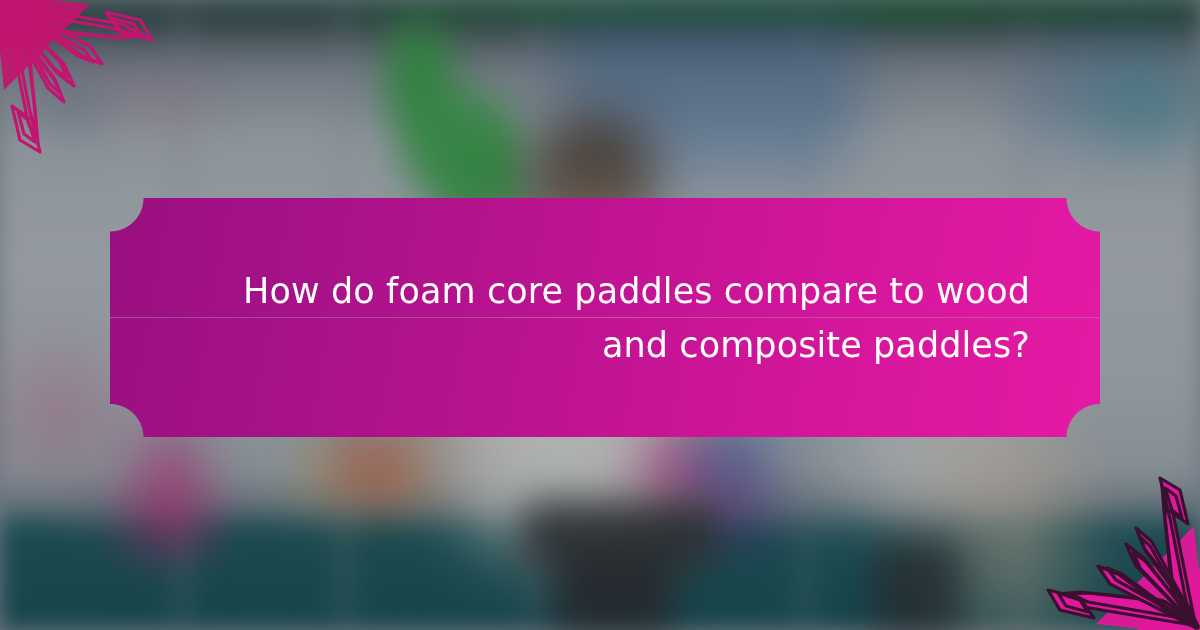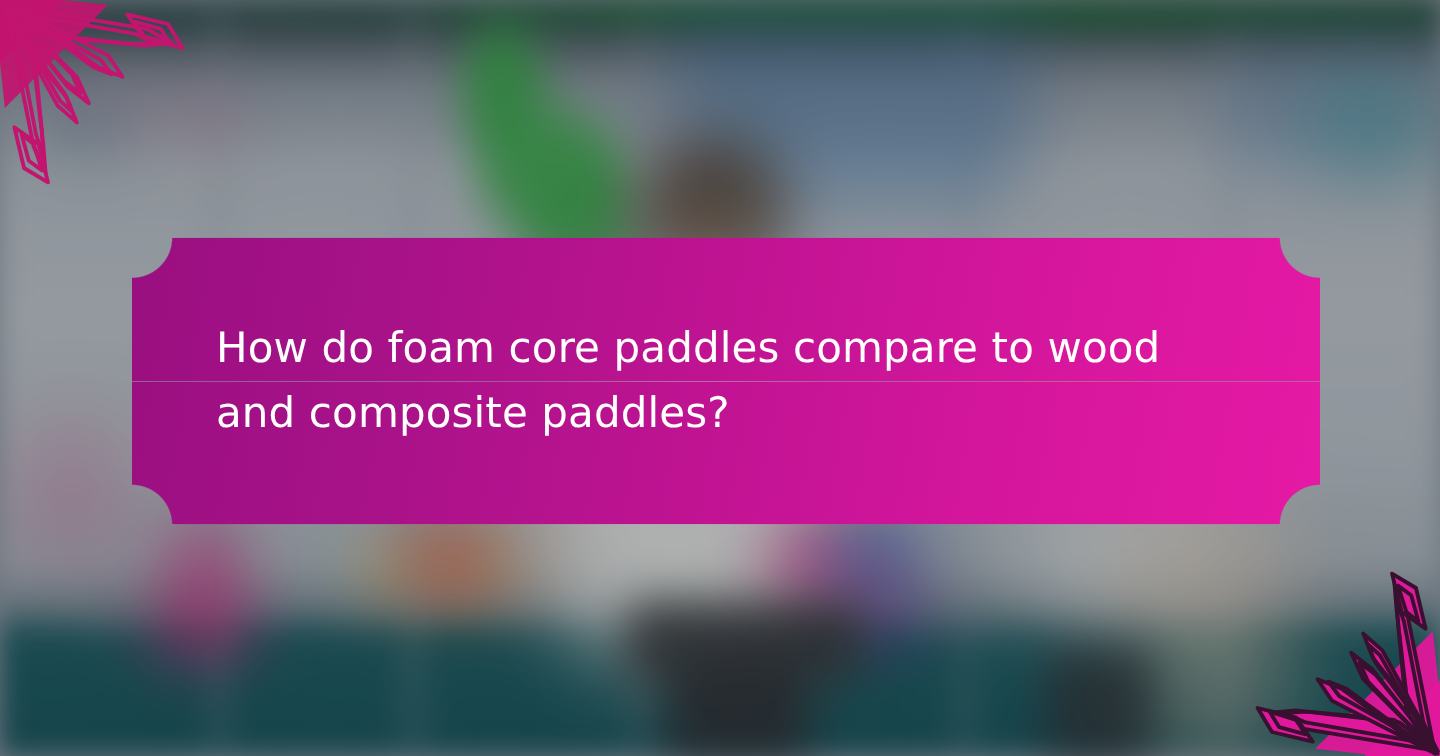--- a/index.html
+++ b/index.html
@@ -189,21 +189,21 @@
       radial-gradient(circle 33px at 100% 100%, transparent 0 33px, #000 34px) bottom right / 50% 50% no-repeat;
   }
 
   .headline {
     position: absolute;
     left: 70px;
     right: 70px;
     top: 50%;
     transform: translateY(-50%);
     margin: 0;
-    text-align: left;
+    text-align: right;
     color: #ffffff;
     font-family: "DejaVu Sans", "Liberation Sans", sans-serif;
     font-size: 35px;
     font-weight: 400;
     line-height: 1.55;
     letter-spacing: 0.1px;
     white-space: pre-line;
   }
 </style>
 </head>

